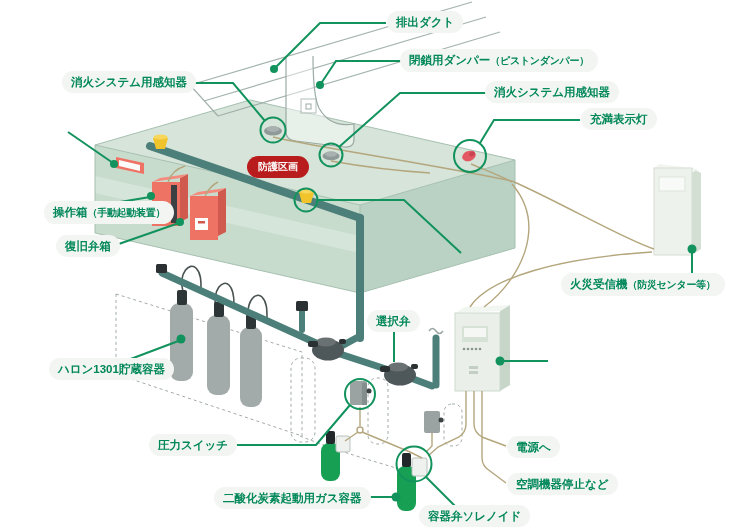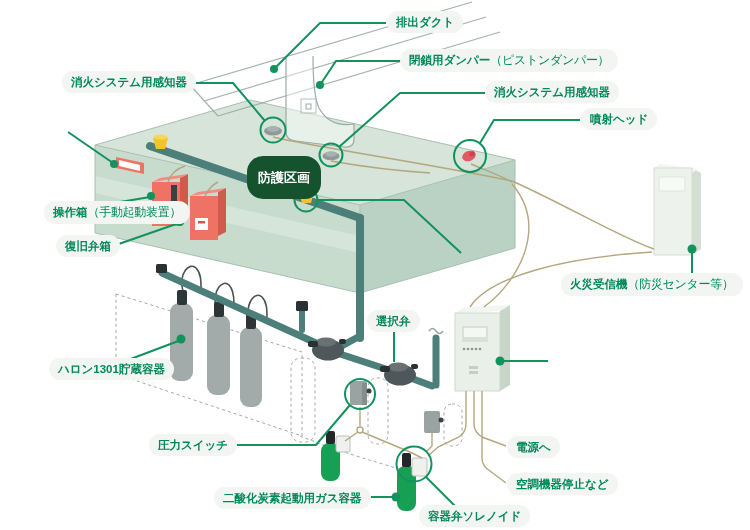--- a/index.html
+++ b/index.html
@@ -1,23 +1,23 @@
 <!DOCTYPE html>
 <html><head>
 <meta charset="utf-8">
 <style>
   html,body{margin:0;padding:0;background:#ffffff;}
   #stage{position:relative;width:750px;height:530px;background:#ffffff;overflow:hidden;
          font-family:"Liberation Sans",sans-serif;}
   #scene{position:absolute;left:0;top:0;}
   .pill{position:absolute;background:#f2f5f2;border-radius:14px;padding:4px 9px;
         color:#00875a;font-weight:bold;font-size:11.5px;line-height:1.25;white-space:nowrap;}
-  .pill .sub{font-size:12px;font-weight:normal;letter-spacing:-0.3px;}
-  .badge{position:absolute;background:#14532d;color:#ffffff;border-radius:16px;
-         padding:15px 11px;font-weight:bold;font-size:13px;line-height:1;white-space:nowrap;}
+  .pill .sub{font-size:10px;font-weight:bold;letter-spacing:-0.3px;}
+  .badge{position:absolute;background:#b91c1c;color:#ffffff;border-radius:16px;
+         padding:6px 11px;font-weight:bold;font-size:10px;line-height:1;white-space:nowrap;}
 </style>
 </head>
 <body>
 
 <div id="stage">
 
 <svg id="scene" width="750" height="530" viewBox="0 0 750 530">
 
   <g>
     <polygon points="95,145 250,100 515,160 360,205" fill="#d4e3d7" opacity="0.95"></polygon>
@@ -242,21 +242,21 @@
 
 
 <div class="pill" style="left:44px;top:201px"><span>操作箱</span><span class="sub">（手動起動装置）</span></div>
 
 <div class="pill" style="left:56px;top:235px"><span>復旧弁箱</span></div>
 
 <div class="badge" style="left:247px;top:156px"><span>防護区画</span></div>
 
 <div class="pill" style="left:485px;top:81px"><span>消火システム用感知器</span></div>
 
-<div class="pill" style="left:581px;top:108px"><span>噴射ヘッド</span></div>
+<div class="pill" style="left:581px;top:108px"><span>充満表示灯</span></div>
 
 
 <div class="pill" style="left:561px;top:273px"><span>火災受信機</span><span class="sub">（防災センター等）</span></div>
 
 <div class="pill" style="left:49px;top:358px"><span>ハロン1301貯蔵容器</span></div>
 
 <div class="pill" style="left:367px;top:310px"><span>選択弁</span></div>
 
 
 <div class="pill" style="left:149px;top:434px"><span>圧力スイッチ</span></div>

